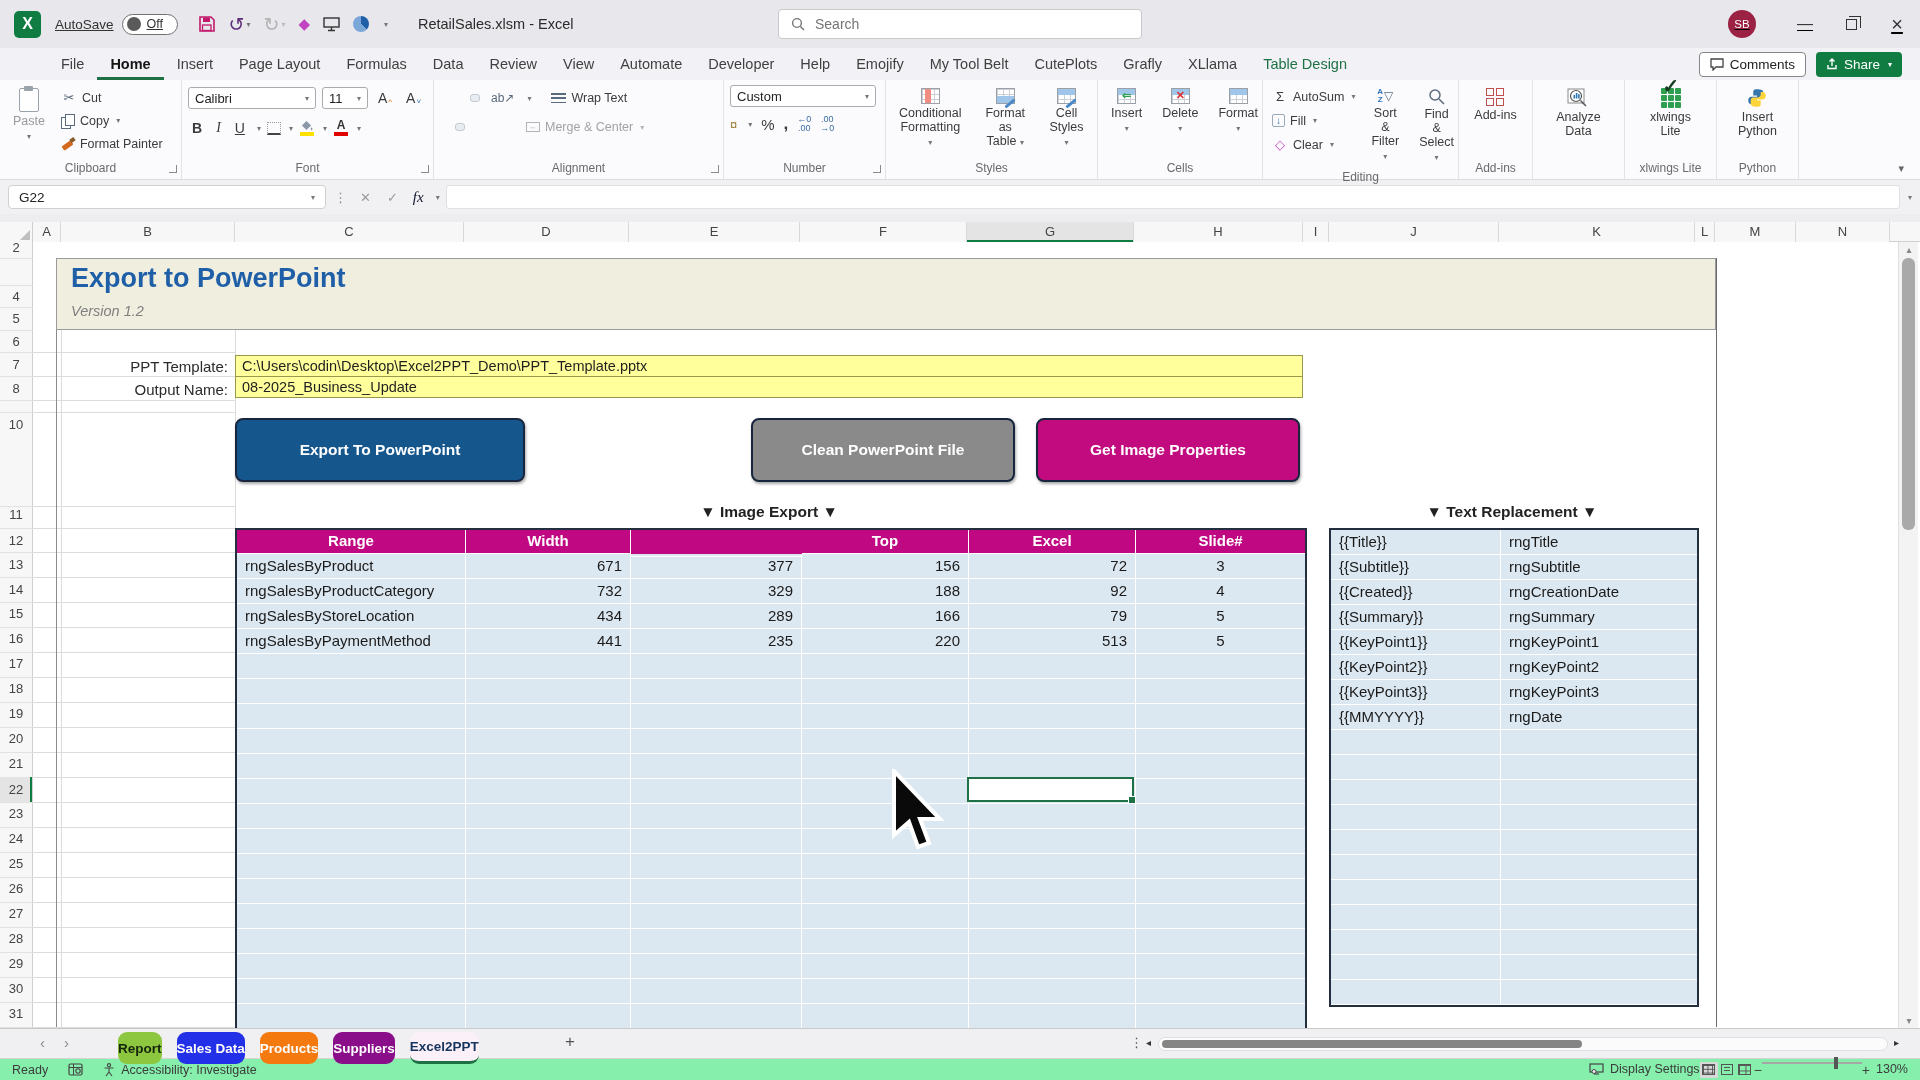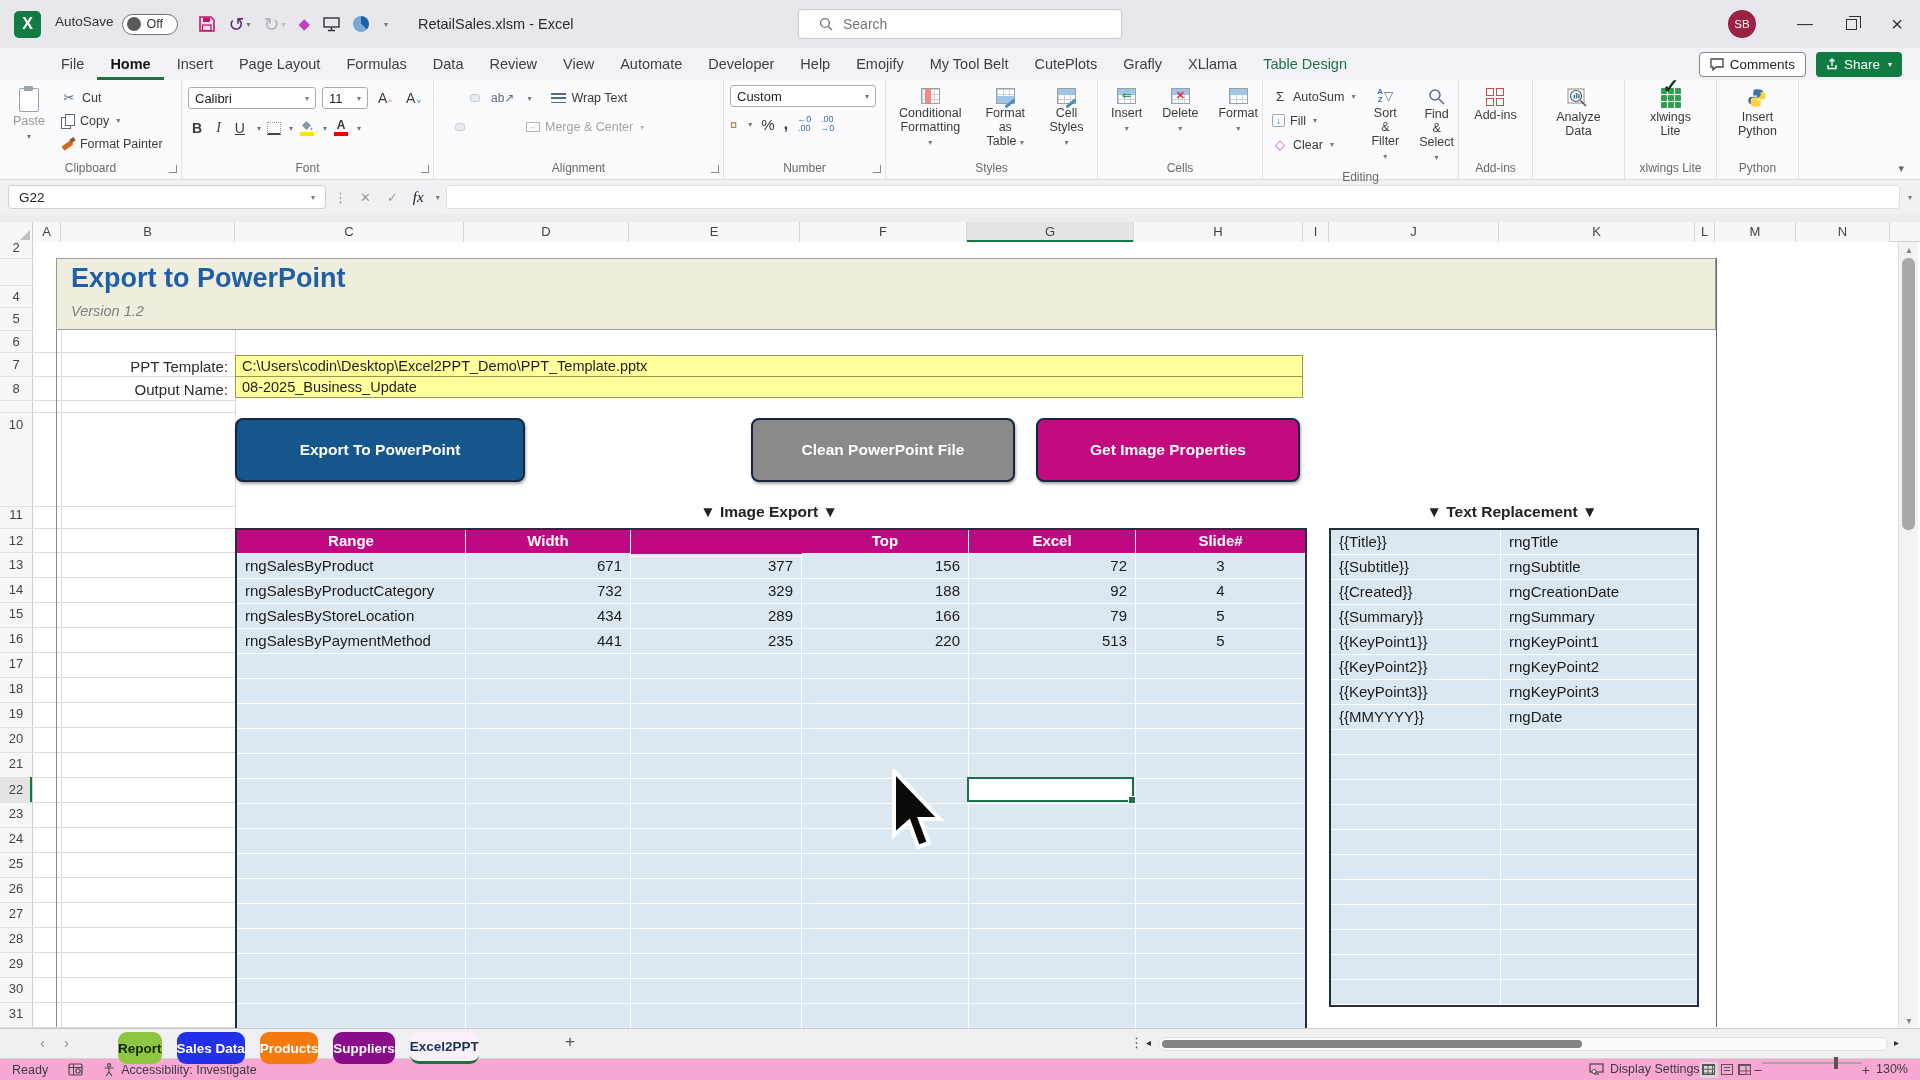--- a/index.html
+++ b/index.html
@@ -5,36 +5,36 @@
   * { margin:0; padding:0; box-sizing:border-box; }
   html,body { width:1920px; height:1080px; }
   body { font-family:"Liberation Sans", sans-serif; background:#fff; overflow:hidden; }
   .screen { position:relative; width:1920px; height:1080px; background:#fff; overflow:hidden; }
 
   
   .titlebar { height:48px; background:#E8E8EC; display:flex; align-items:center; position:relative; }
   .tb-left { display:flex; align-items:center; gap:14px; padding-left:14px; }
   .xlicon { width:27px; height:27px; border-radius:5px; background:#107C41; color:#fff; font-weight:bold;
             display:flex; align-items:center; justify-content:center; font-size:16px; }
-  .autosave { display:flex; align-items:flex-start; gap:8px; font-size:13.5px; color:#333; }
+  .autosave { display:flex; align-items:center; gap:8px; font-size:13.5px; color:#333;text-decoration:underline; }
   .toggle { width:56px; height:21px; border:1px solid #707070; border-radius:11px; background:#fff;
             display:flex; align-items:center; gap:6px; padding:0 4px; }
   .knob { width:14px; height:14px; border-radius:50%; background:#5a5a5a; }
   .toggle span { font-size:12.5px; color:#333; }
   .qat { display:flex; align-items:center; gap:13px; margin-left:6px; }
   .qat .qbtn { display:flex; align-items:center; font-size:17px; }
   .dd-mini { font-size:8px; color:#777; margin-left:2px; }
   .undo-g { color:#5e2d79; font-size:19px; }
   .redo-g { color:#b3b3b3; font-size:19px; }
   .eraser-g { color:#C243C2; font-size:15px; transform:rotate(0deg); }
   .doc-title { font-size:14.5px; color:#2b2b2b; margin-left:16px; }
-  .searchbox { position:absolute; left:50%; top:9px; transform:translateX(-50%); width:324px; height:30px;
+  .searchbox { position:absolute; left:50%; top:9px; transform:translateX(-50%); width:364px; height:30px;
                background:#fff; border:1px solid #C9C9C9; border-radius:4px; display:flex; align-items:center;
-               gap:10px; padding:0 20px; color:#757575; font-size:14px; }
-  .tb-right { margin-left:auto; display:flex; align-items:center; height:100%; }
+               gap:10px; padding:0 12px; color:#757575; font-size:14px; }
+  .tb-right { margin-left:auto; display:flex; align-items:center; height:100%;text-decoration:underline; }
   .avatar { width:28px; height:28px; border-radius:50%; background:#9B2242; color:#fff; font-size:11.5px;
             display:flex; align-items:center; justify-content:center; margin-right:26px; }
   .winbtn { width:46px; height:48px; display:flex; align-items:center; justify-content:center; color:#333; font-size:16px; }
   .restore-ic { width:11px; height:11px; border:1.3px solid #333; position:relative; background:#E8E8EC; }
   .restore-ic::before { content:""; position:absolute; left:2px; top:-4px; width:11px; height:11px; border:1.3px solid #333; border-left:none; border-bottom:none; }
 
   
   .tabrow { height:32px; background:#F2F2F6; display:flex; align-items:stretch; padding-left:48px; position:relative; }
   .rtab { padding:0 13px; display:flex; align-items:center; font-size:14.5px; color:#404040; white-space:nowrap; }
   .rtab.active { color:#151515; font-weight:700; box-shadow:inset 0 -3px 0 #1E7145; }
@@ -163,21 +163,21 @@
   .stabs { position:absolute; left:118px; top:3px; height:24px; display:flex; gap:15px; }
   .stab { height:32px; border-radius:9px; padding:0 0; font-size:13.5px; font-weight:600; display:flex; align-items:center; }
   .stab.active { font-weight:700; border-bottom:3px solid #1E7145; }
   .newsheet { position:absolute; left:565px; top:3px; font-size:17px; color:#555; }
   .st-dots { position:absolute; left:1130px; top:6px; color:#555; font-size:13px; }
   .hscroll { position:absolute; left:1158px; top:8px; width:730px; height:14px; background:#FBFBFB; border:1px solid #DFDFDF; border-radius:7px; }
   .hthumb { position:absolute; left:3px; top:2px; width:420px; height:8px; background:#858585; border-radius:4px; }
   .harrow { position:absolute; top:8px; color:#333; font-size:10px; }
 
   
-  .statusbar { height:22px; background:#f9a8d4; border-top:1px solid #D5D5D5; display:flex; align-items:center;
+  .statusbar { height:22px; background:#86efac; border-top:1px solid #D5D5D5; display:flex; align-items:center;
                font-size:12.5px; color:#3b3b3b; padding:0 12px; }
   .sb-left { display:flex; align-items:center; gap:20px; }
   .sb-right { margin-left:auto; display:flex; align-items:flex-start; gap:0; }
   .sb-ic { display:flex; align-items:center; }
   .viewic { width:18px; height:16px; display:flex; align-items:center; justify-content:center; }
   .viewic.sel { background:#D8D8D8; }
   .vi-box { width:13px; height:11px; border:1.2px solid #555;
             background-image:linear-gradient(#555 1px, transparent 1px), linear-gradient(90deg,#555 1px, transparent 1px);
             background-size:4.5px 3.8px; }
   .vi-page { width:12px; height:11px; border:1.2px solid #555; position:relative; }

